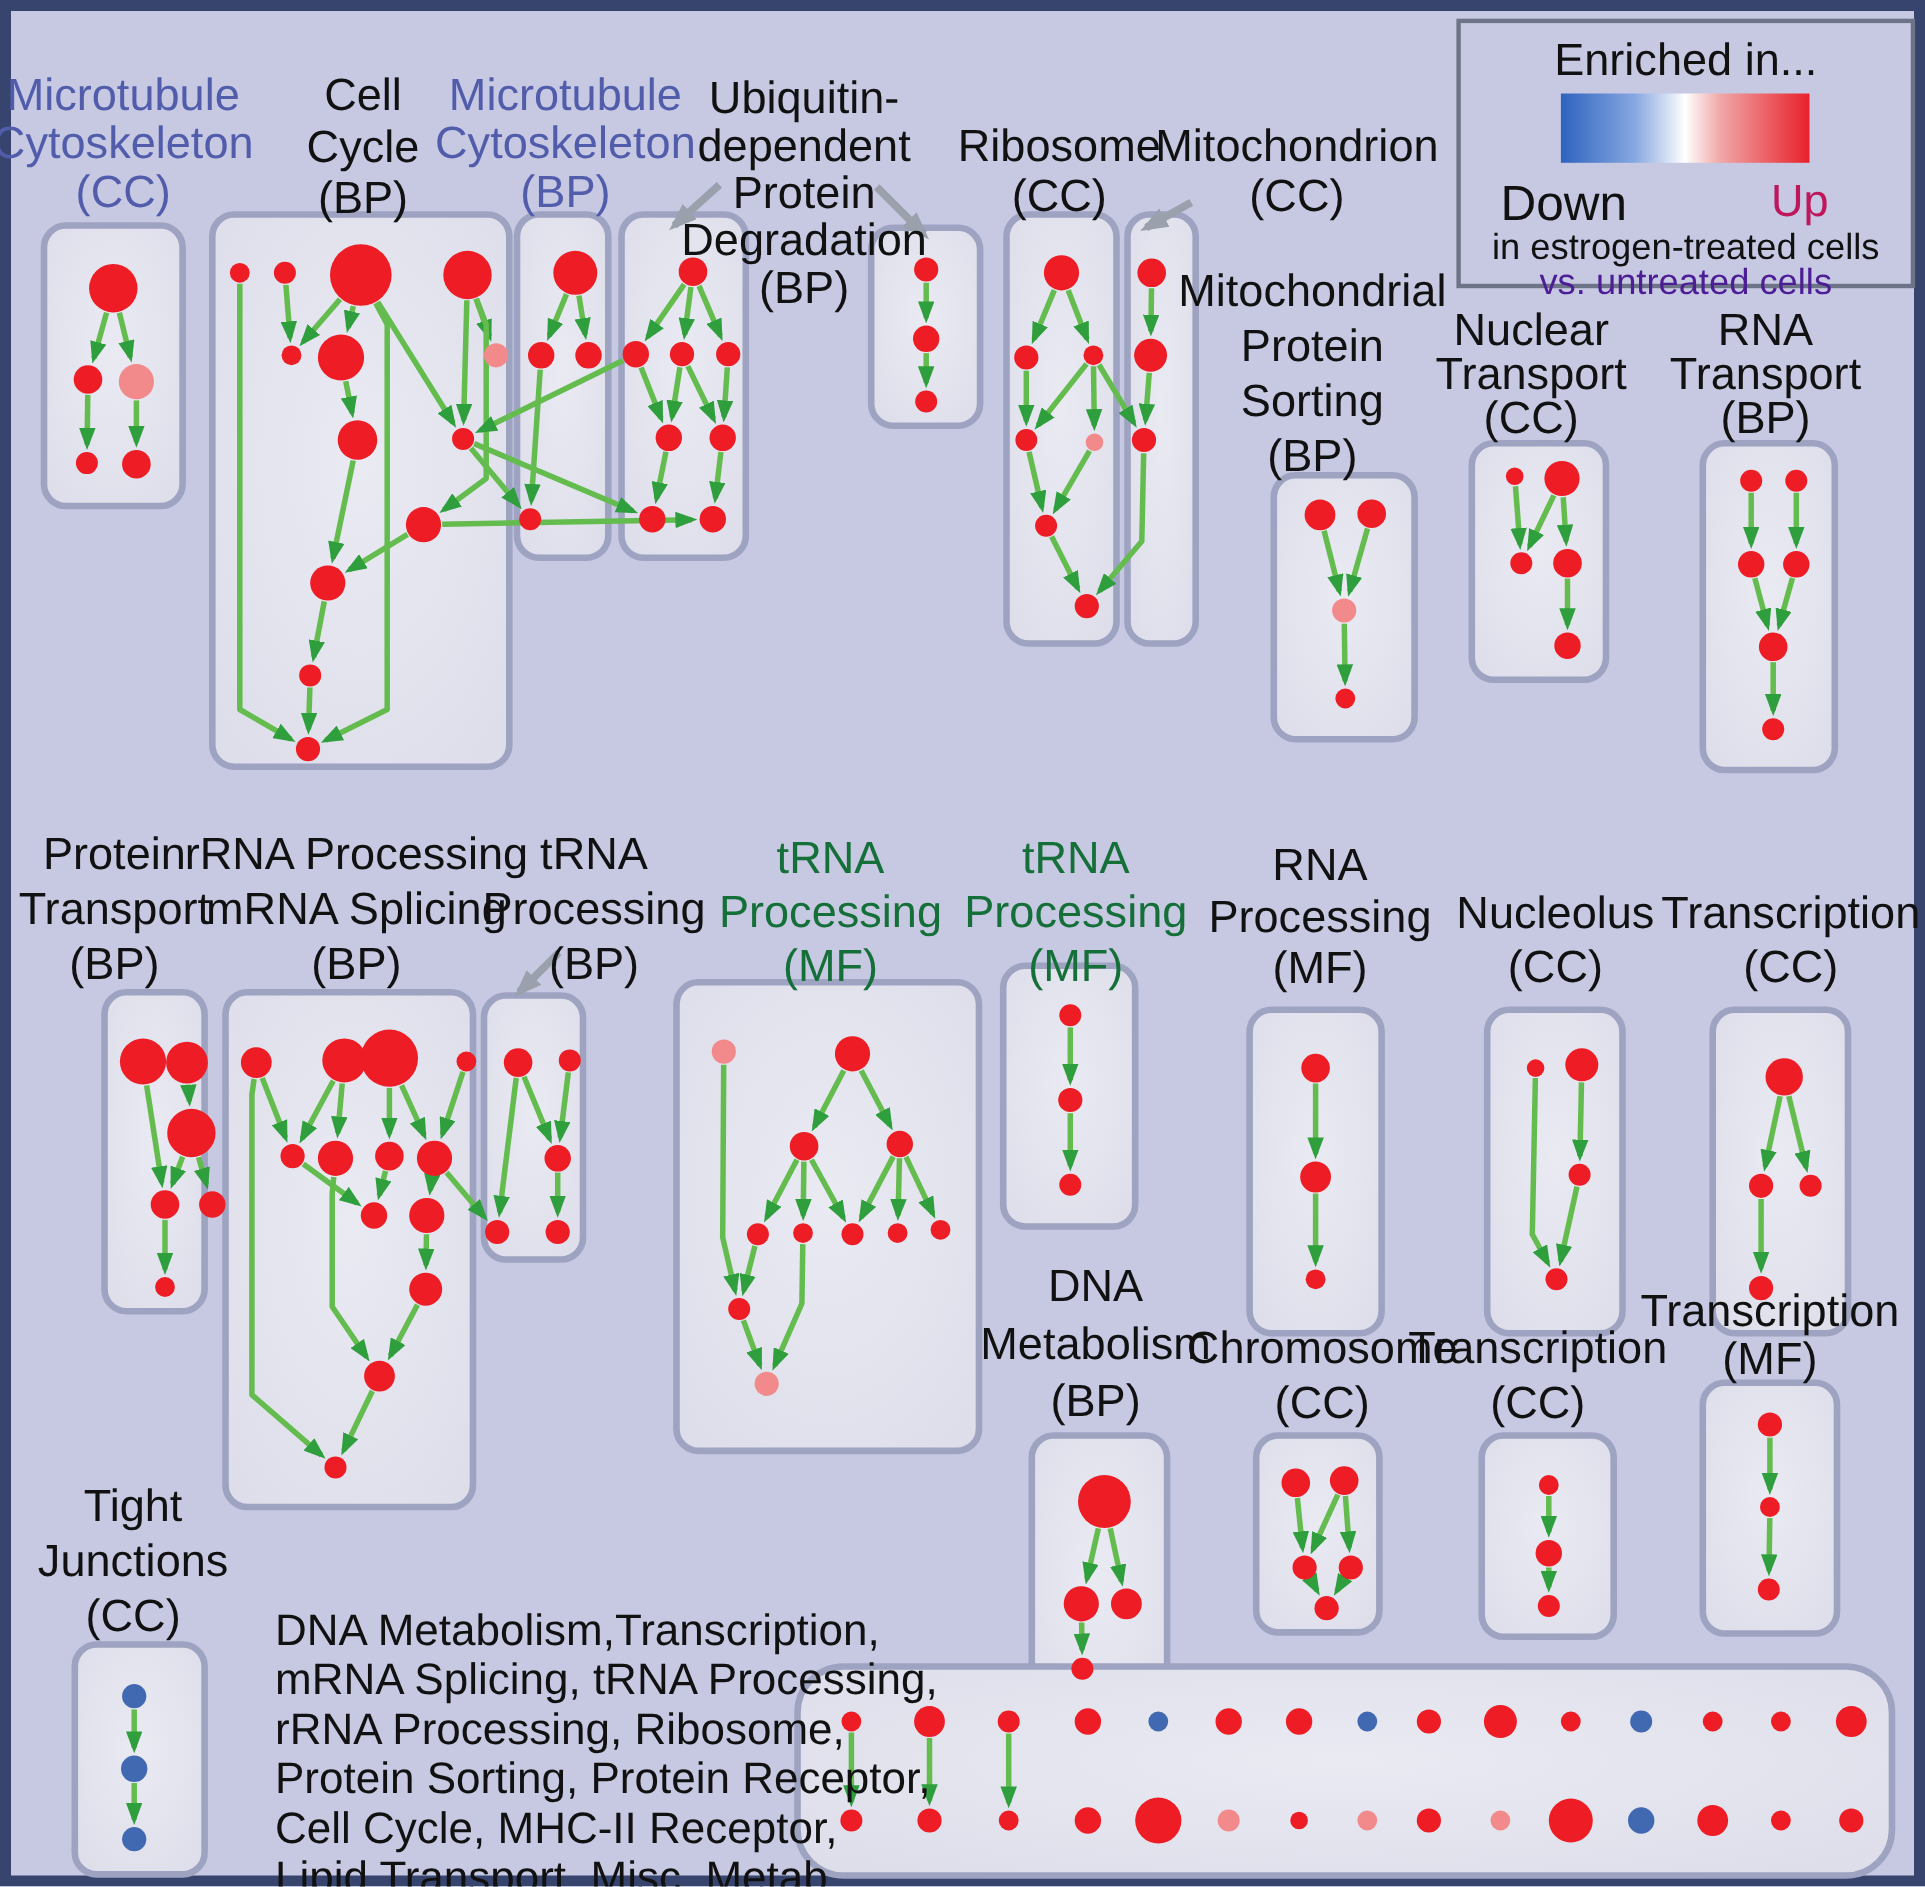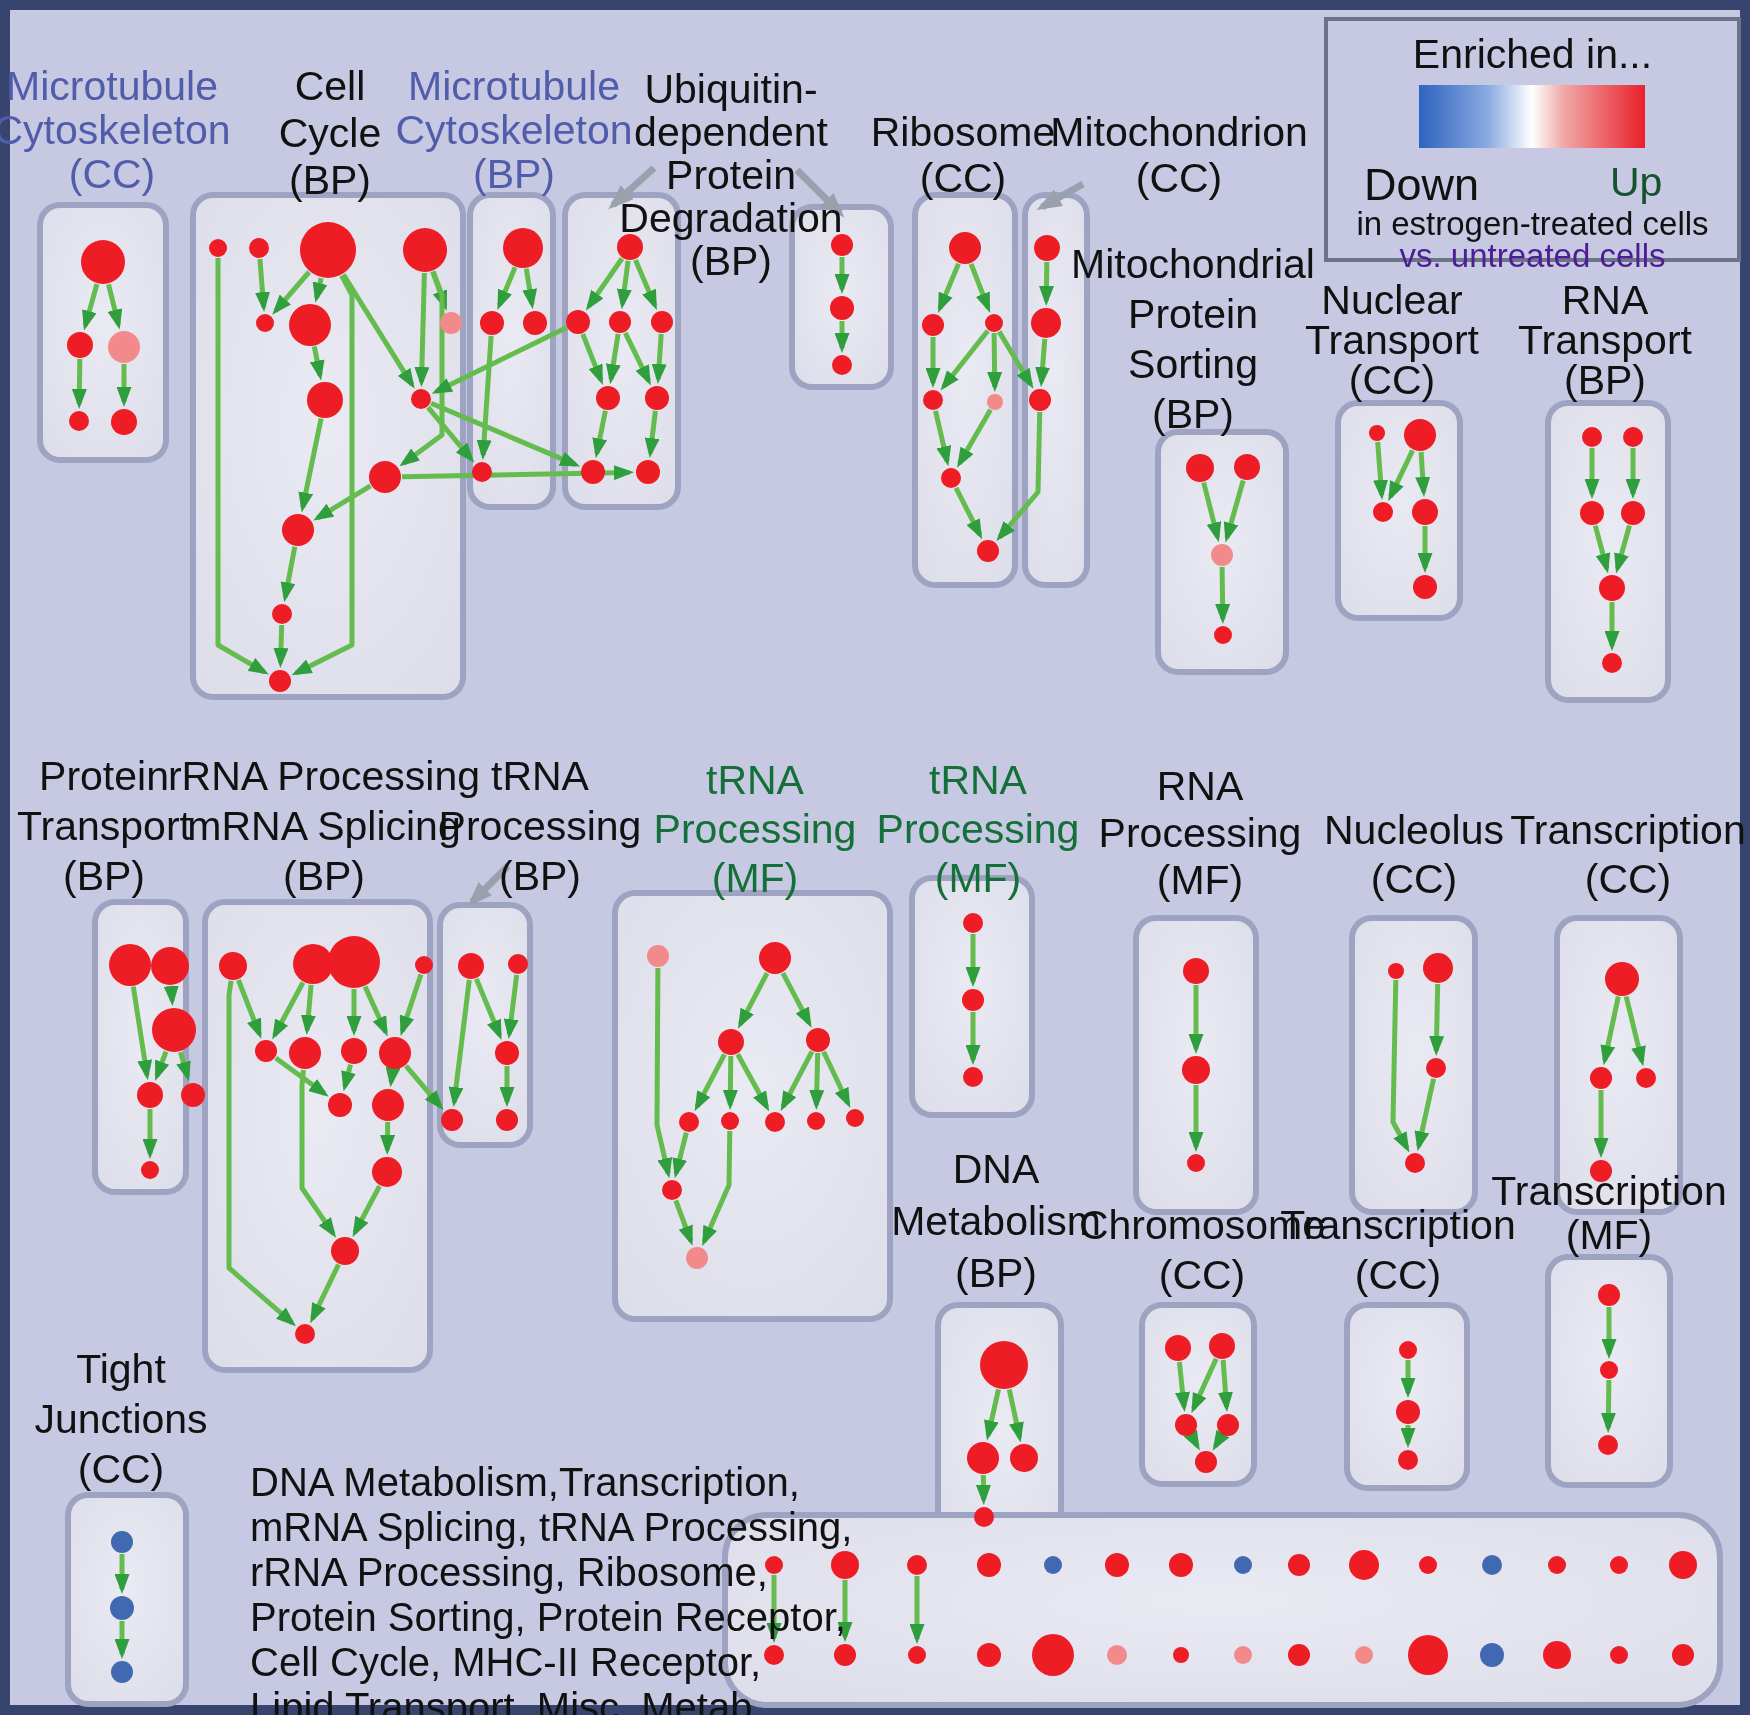--- a/index.html
+++ b/index.html
@@ -5,21 +5,21 @@
 <style>
   html,body{margin:0;padding:0;background:#ffffff;}
   .stage{position:relative;width:1750px;height:1715px;font-family:"Liberation Sans",sans-serif;overflow:hidden;}
   .stage svg{position:absolute;left:0;top:0;}
   svg text{font-family:"Liberation Sans",sans-serif;}
   .legend{position:absolute;left:1324px;top:17px;width:417px;height:245px;border:4px solid #6e7487;box-sizing:border-box;padding-left:32px;}
   .legend .ltitle{position:absolute;left:0;top:10px;width:100%;text-align:center;font-size:41px;color:#111;}
   .legend .lbar{position:absolute;left:91px;top:64px;width:226px;height:63px;
     background:linear-gradient(90deg,#2e63bf 0%,#88a8e0 30%,#ffffff 50%,#f0a8a8 64%,#e8202a 100%);}
   .legend .ldown{position:absolute;left:36px;top:138px;font-size:45px;color:#111;}
-  .legend .lup{position:absolute;left:282px;top:138px;font-size:41px;color:#14532d;}
+  .legend .lup{position:absolute;left:282px;top:138px;font-size:41px;color:#be185d;}
   .legend .lsub1{position:absolute;left:0;top:184px;width:100%;text-align:center;font-size:33px;color:#111;}
   .legend .lsub2{position:absolute;left:0;top:216px;width:100%;text-align:center;font-size:33px;color:#4c1d95;}
   .misc{position:absolute;left:250px;top:1460px;width:520px;font-size:40px;line-height:45px;color:#111;}
   .misc span{display:block;white-space:nowrap;}
 </style>
 </head>
 <body>
 
 <div class="stage">
   <svg id="net" width="1750" height="1715" viewBox="0 0 1750 1715">

